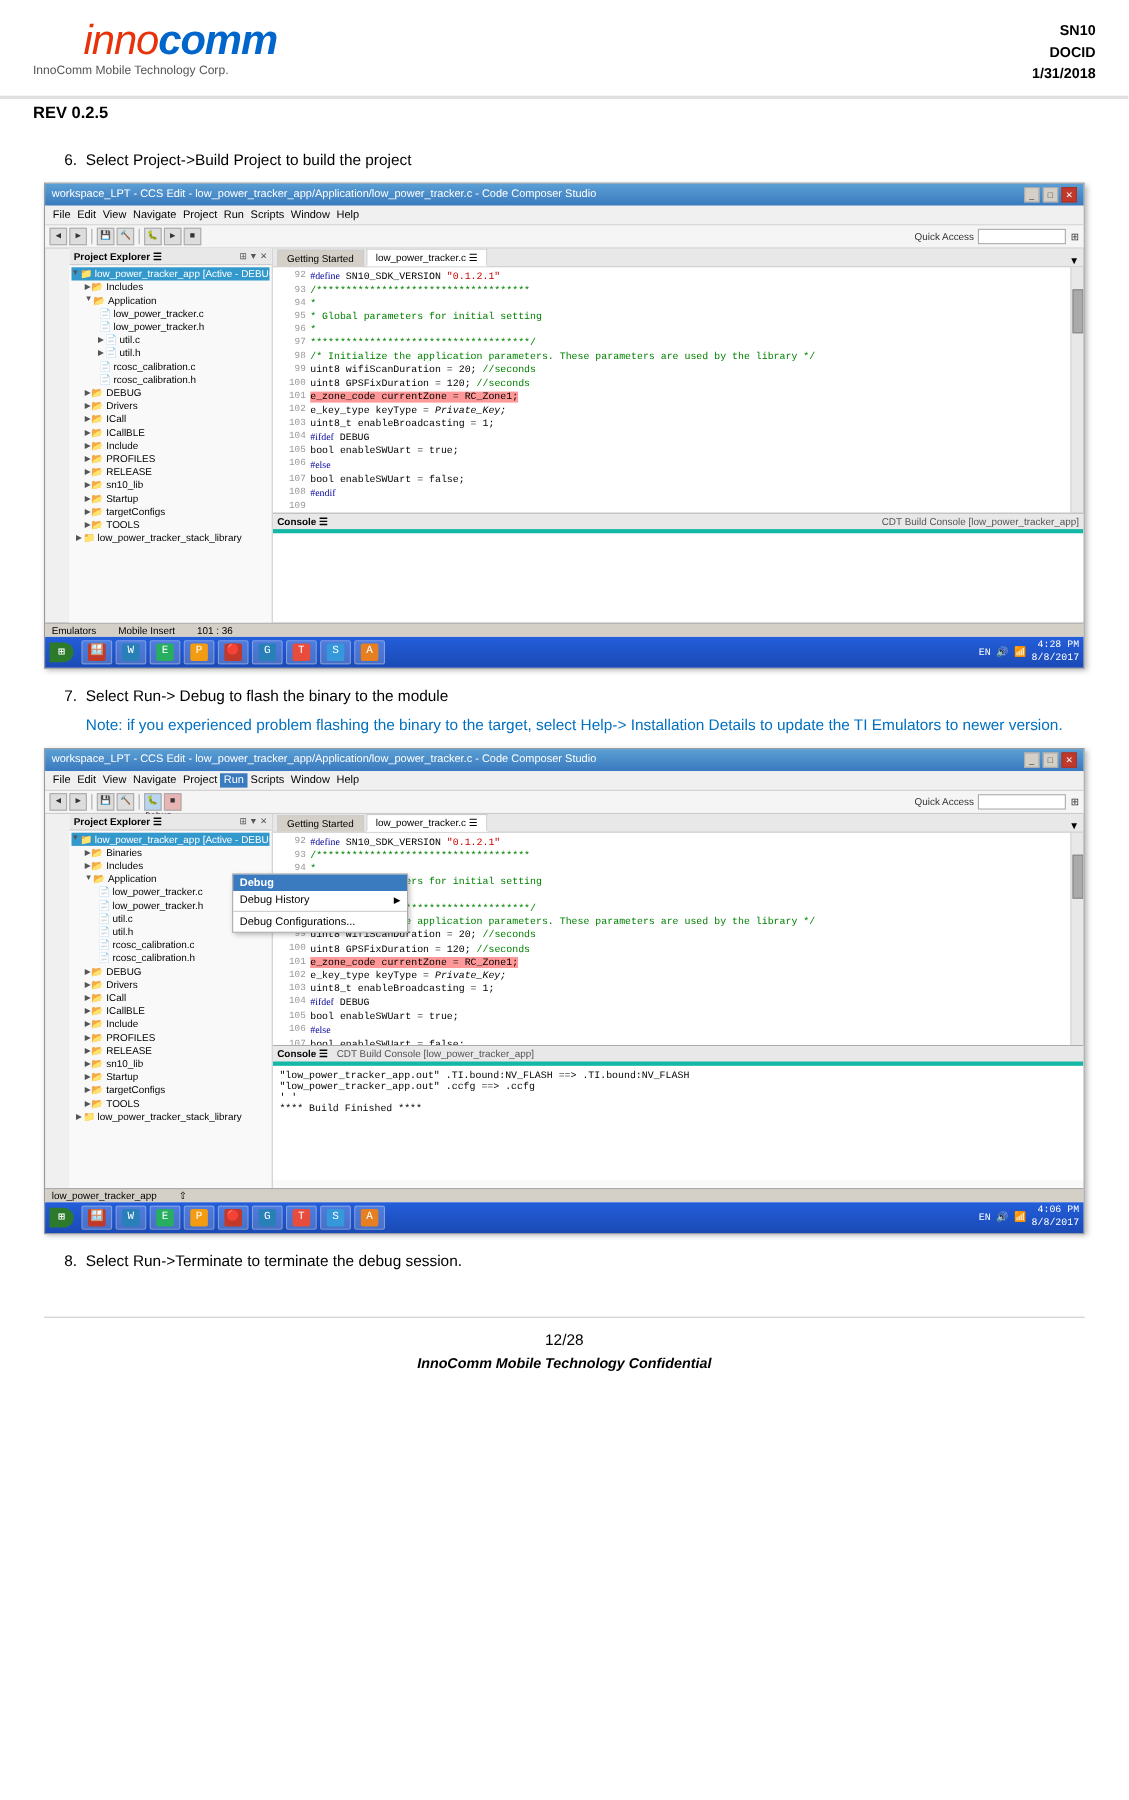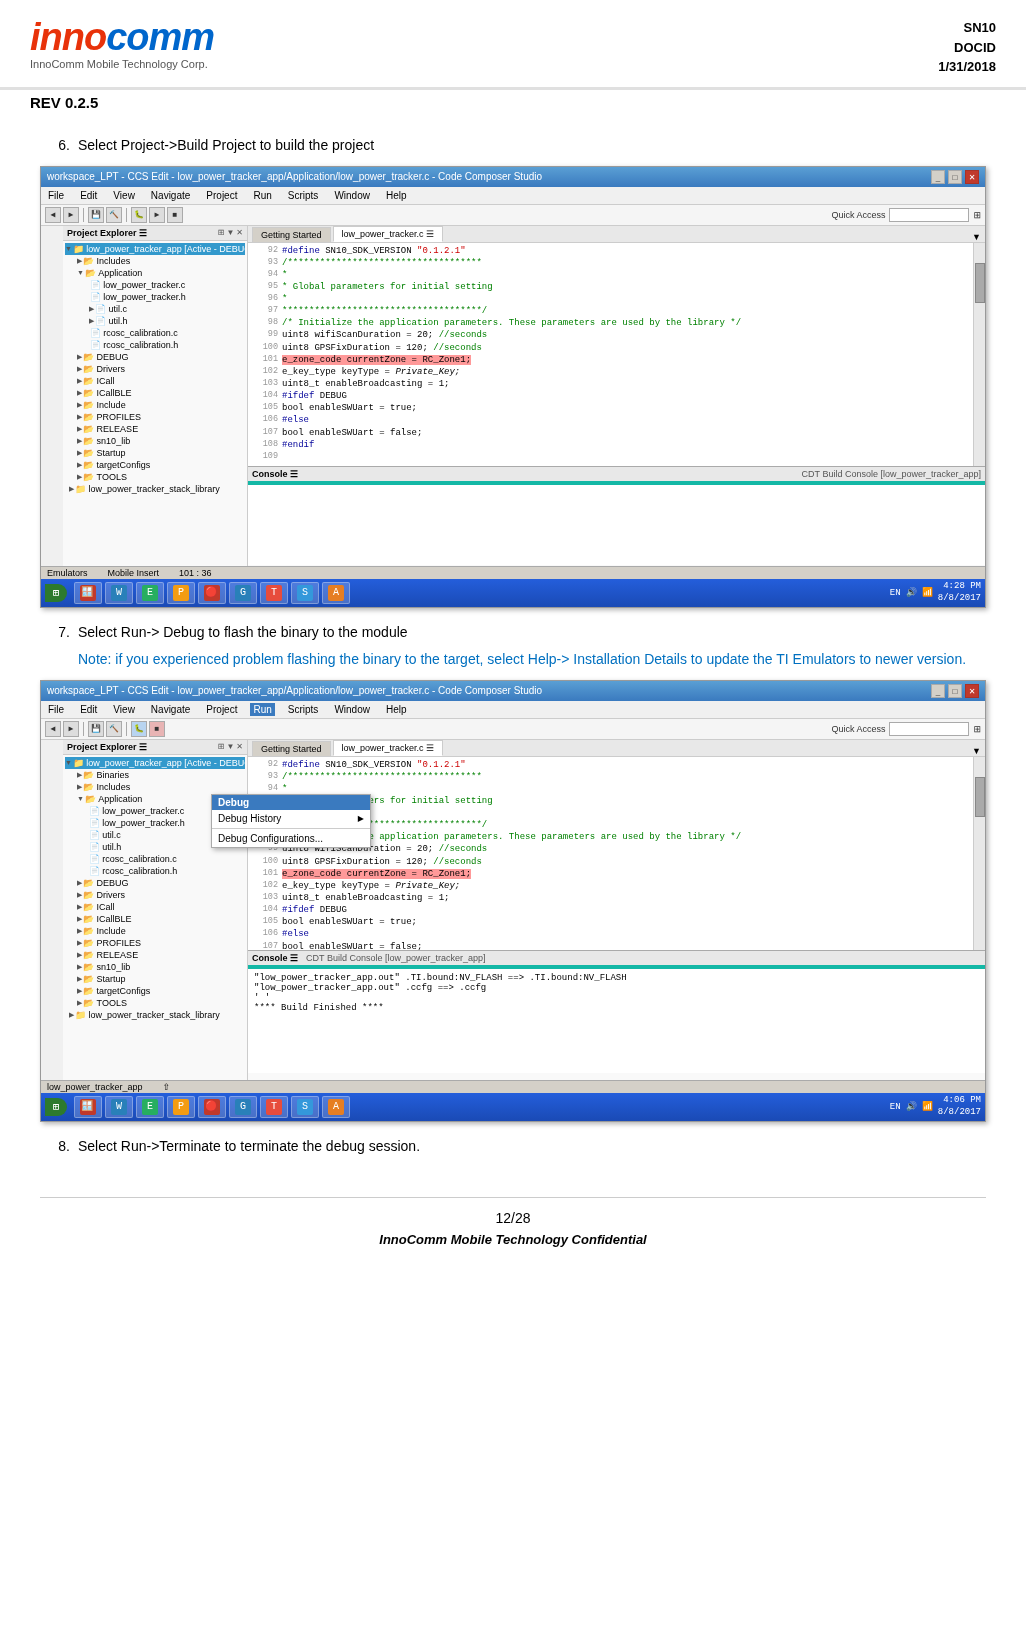--- a/index.html
+++ b/index.html
@@ -97,21 +97,20 @@
     .btn-close { background: #c0392b; color: white; border-color: #a93226; }
 
     
     .ide-menubar {
       background: #f0f0f0;
       border-bottom: 1px solid #ccc;
       font-family: Arial, sans-serif;
       font-size: 10px;
       padding: 2px 4px;
       display: flex;
-      gap: 10px;
     }
     .menu-item {
       cursor: pointer;
       padding: 1px 3px;
     }
     .menu-item.active { background: #3a7abf; color: white; }
 
     
     .ide-toolbar {
       background: #f5f5f5;
@@ -237,21 +236,21 @@
     .line-num {
       color: #999;
       width: 28px;
       text-align: right;
       margin-right: 4px;
       flex-shrink: 0;
       font-size: 8.5px;
       user-select: none;
     }
     .line-code { flex: 1; }
-    .code-blue { color: #000099; }
+    .code-blue { color: #000099; font-family: Liberation Serif, serif; }
     .code-comment { color: #008000; }
     .code-highlight {
       background: #ff9999;
       display: inline;
     }
     .code-italic { font-style: italic; }
     .code-string { color: #cc0000; }
 
     
     .ide-statusbar {
@@ -415,21 +414,21 @@
       border: 1px solid #888;
       margin-top: 20px;
     }
   </style>
 </head>
 <body>
 
 <div class="header">
   <div class="logo-area">
     <div class="logo-text">
-      <span class="inno" style="color:#e8320a; font-style:italic; font-weight:700;">inno</span><span style="color:#0066cc; font-style:italic; font-weight:900;">comm</span>
+      <span class="inno" style="color:#e8320a; font-style:italic; font-weight:400;margin-left:46px;">inno</span><span style="color:#0066cc; font-style:italic; font-weight:900;">comm</span>
     </div>
     <div class="logo-sub">InnoComm Mobile Technology Corp.</div>
   </div>
   <div class="doc-info">
     <div>SN10</div>
     <div>DOCID</div>
     <div>1/31/2018</div>
   </div>
 </div>
 <div class="rev-line">REV 0.2.5</div>

